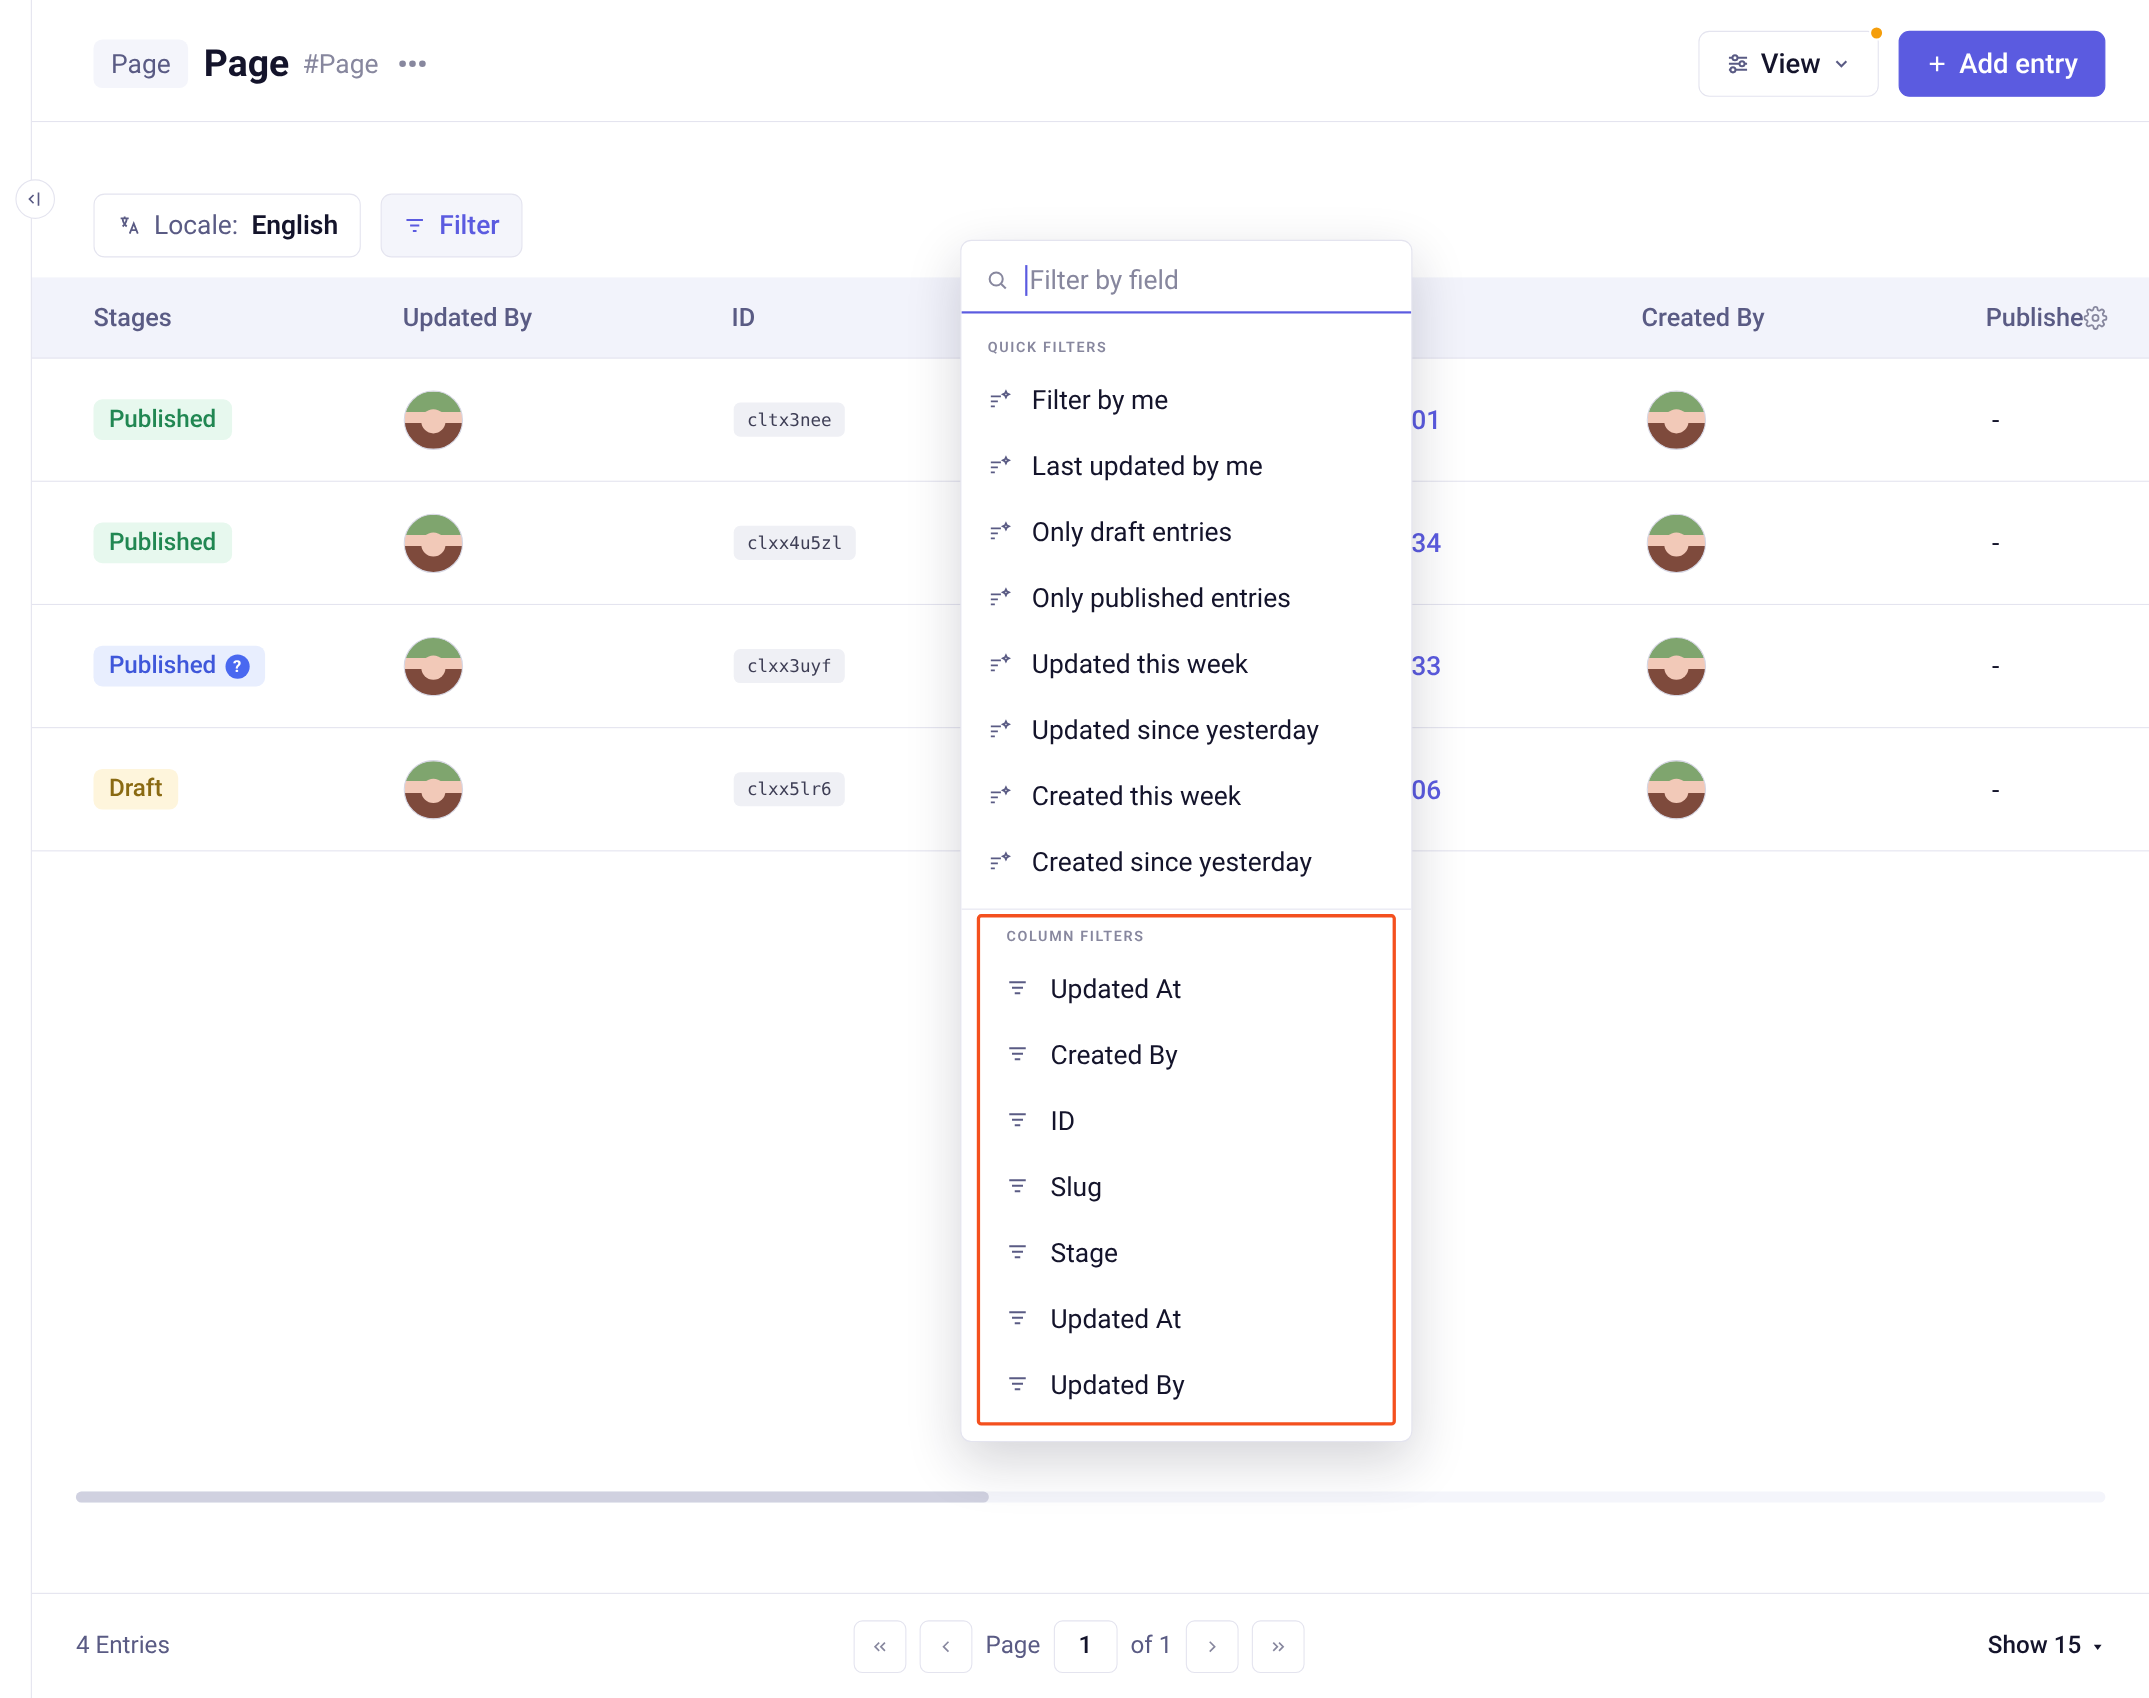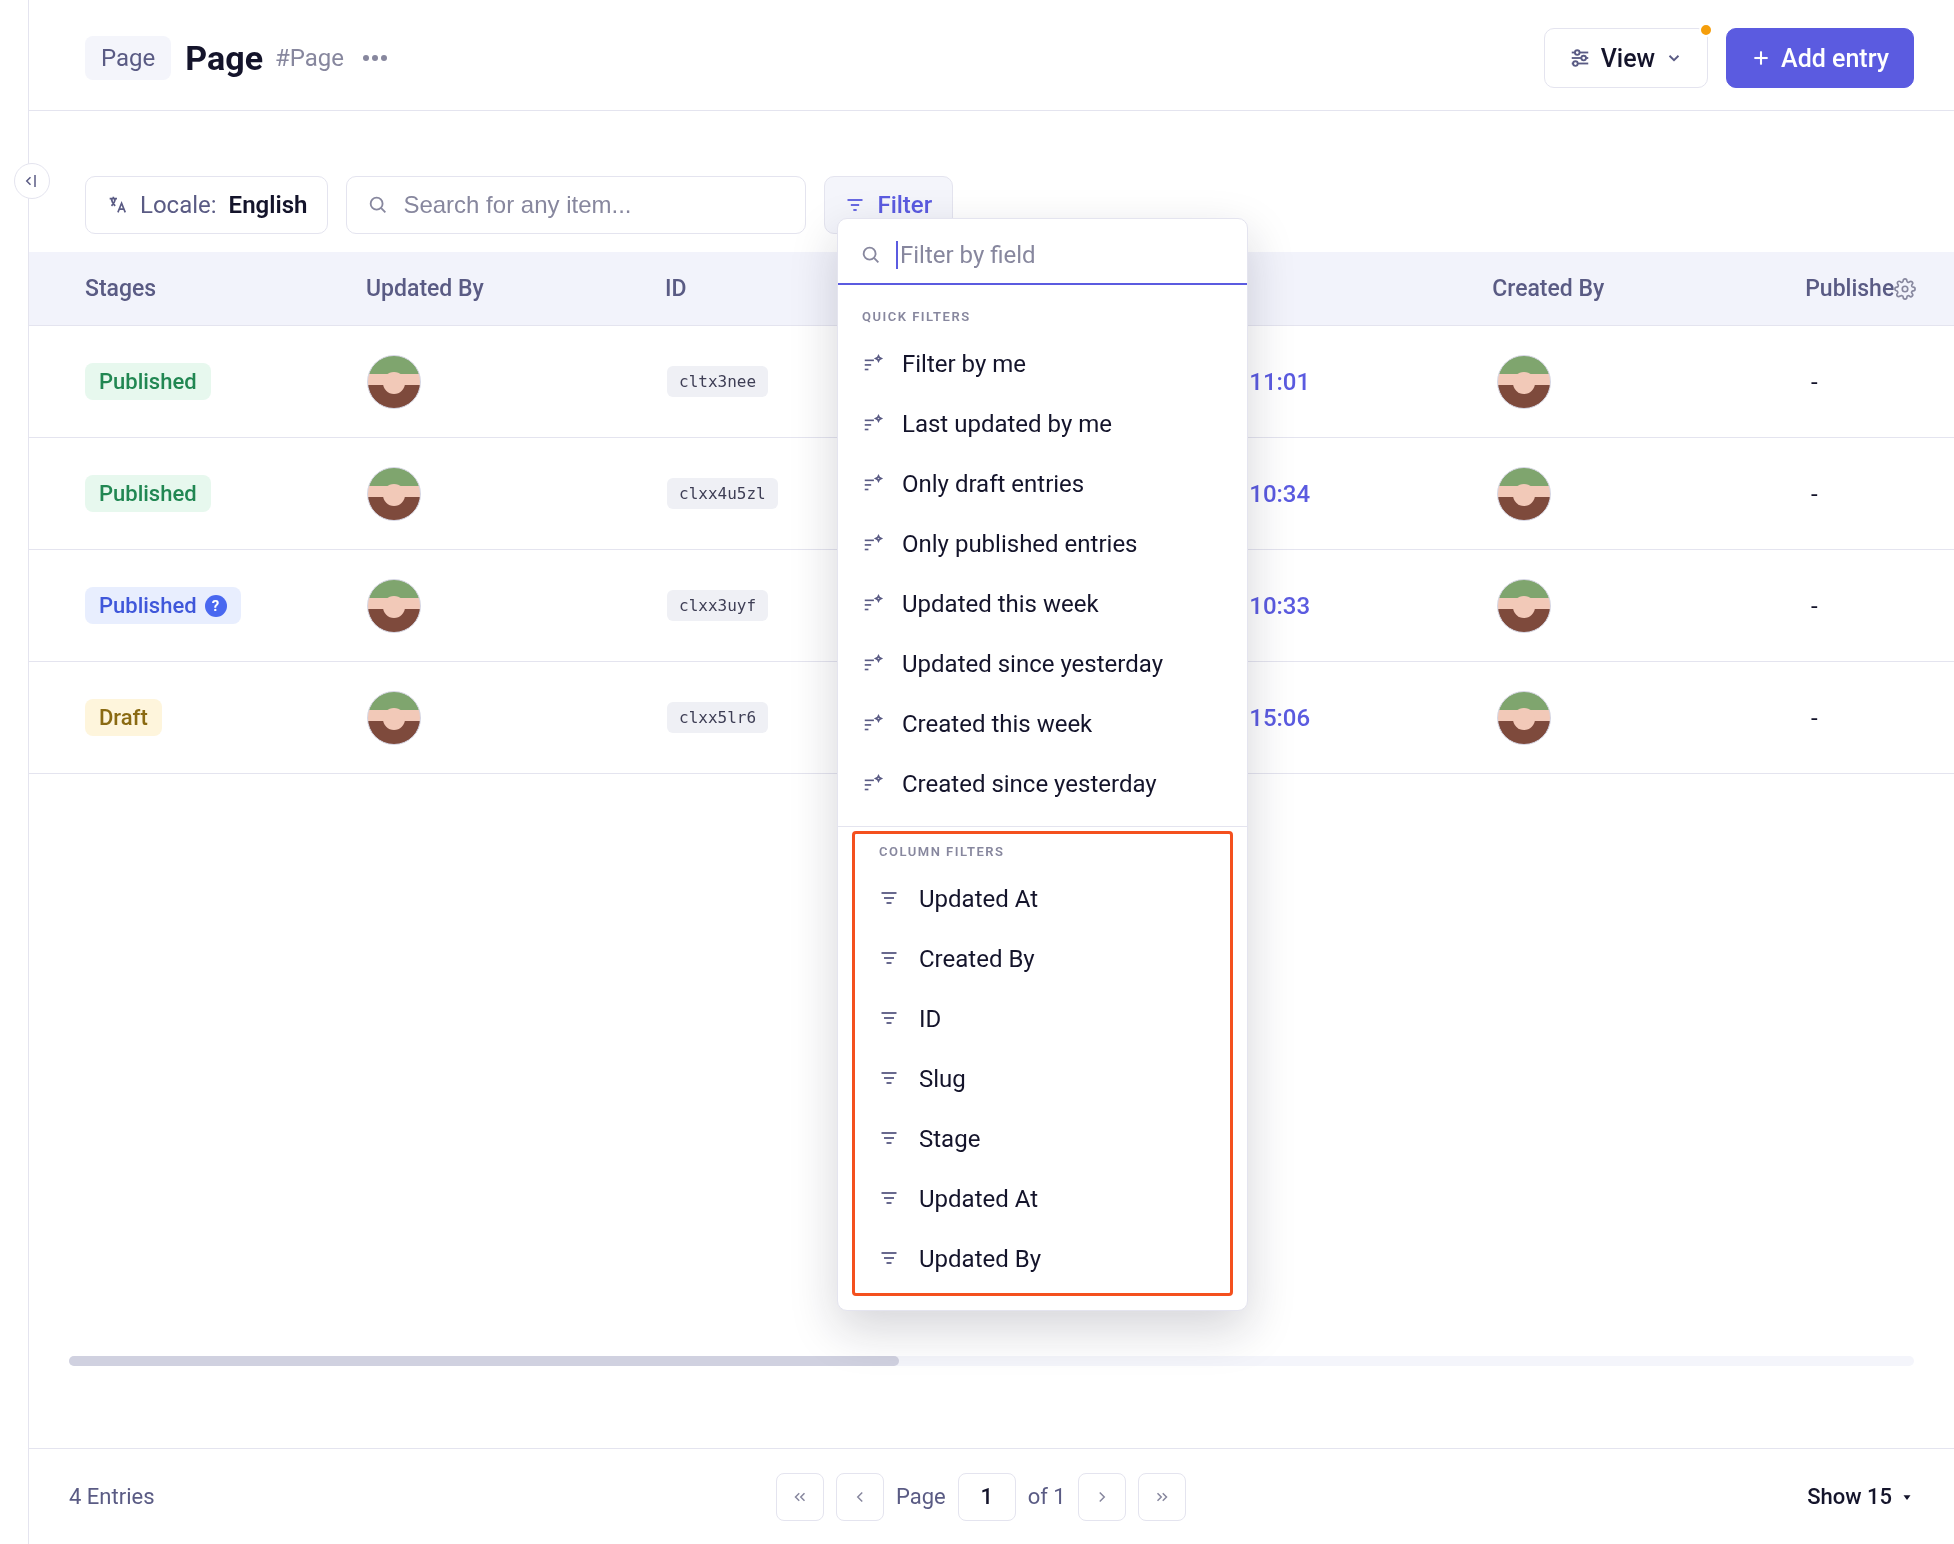--- a/index.html
+++ b/index.html
@@ -84,21 +84,21 @@
   .hscroll .thumb{position:absolute;left:0;top:0;height:100%;width:45%;background:#D0D1E0;border-radius:5px;}
 
   
   .footer{height:96px;display:flex;align-items:center;padding:0 40px 0 40px;border-top:1px solid var(--border);font-size:22px;color:var(--text-muted);}
   .pager{display:flex;align-items:center;gap:12px;margin:0 auto;}
   .pgbtn{width:48px;height:48px;border-radius:8px;border:1.5px solid var(--border);display:flex;align-items:center;justify-content:center;color:var(--text-dim);background:#fff;}
   .pginput{width:58px;height:48px;border-radius:8px;border:1.5px solid var(--border);display:flex;align-items:center;justify-content:center;font-weight:500;color:var(--text);}
   .show{display:flex;align-items:center;gap:8px;color:var(--text);font-weight:500;}
 
   
-  .dropdown{position:absolute;left:837px;top:218px;width:411px;background:#fff;border:1px solid var(--border);border-radius:10px;box-shadow:0 18px 48px rgba(20,20,43,0.18);z-index:10;overflow:hidden;}
+  .dropdown{position:absolute;left:873px;top:218px;width:411px;background:#fff;border:1px solid var(--border);border-radius:10px;box-shadow:0 18px 48px rgba(20,20,43,0.18);z-index:10;overflow:hidden;}
   .dd-search{display:flex;align-items:center;gap:14px;padding:22px 22px 14px 22px;font-size:24px;color:var(--text-dim);border-bottom:2.5px solid var(--accent);}
   .dd-search .cursor{border-left:2px solid var(--accent);padding-left:2px;}
   .dd-section{padding:18px 0 8px 0;}
   .dd-header{padding:6px 24px 10px 24px;font-size:13px;letter-spacing:1.5px;color:var(--text-dim);font-weight:600;}
   .dd-item{display:flex;align-items:center;gap:18px;padding:16px 24px;font-size:24px;color:var(--text);cursor:pointer;}
   .dd-icon{width:22px;height:22px;color:var(--text-muted);flex-shrink:0;}
   .dd-sep{height:1px;background:var(--border);margin:4px 0;}
   .highlight-box{border:3px solid var(--highlight);border-radius:4px;margin:0 14px 14px 14px;padding-top:4px;padding-bottom:4px;}
 
   svg{display:block;}
@@ -160,29 +160,20 @@
     <div class="toolbar">
       <div class="pill">
         <span>
           <svg width="22" height="22" viewBox="0 0 24 24" fill="none" stroke="#5A5B84" stroke-width="1.8">
               <path d="M4 5h8M8 3v2M6 5c0 4 4 8 4 8M10 5c0 4-4 8-4 8"></path>
               <path d="M13 20l4-10 4 10M14.5 16.5h5"></path>
             </svg>
         </span>
         <span class="locale-label">Locale:</span>
         <span class="locale-val">English</span>
-      </div>
-      <div class="pill searchbox">
-        <span>
-          <svg width="22" height="22" viewBox="0 0 24 24" fill="none" stroke="#87879E" stroke-width="2">
-              <circle cx="10.5" cy="10.5" r="6.5"></circle>
-              <line x1="20" y1="20" x2="15.5" y2="15.5"></line>
-            </svg>
-        </span>
-        <input type="text" placeholder="Search for any item..." style="">
       </div>
       <div class="pill filter-btn" style="flex:0 0 auto;">
         <span>
           <svg width="20" height="20" viewBox="0 0 24 24" fill="none" stroke="#5B5BE0" stroke-width="2.2">
               <line x1="3" y1="6" x2="21" y2="6"></line>
               <line x1="7" y1="12" x2="17" y2="12"></line>
               <line x1="10" y1="18" x2="14" y2="18"></line>
             </svg>
         </span>
         <span>Filter</span>

